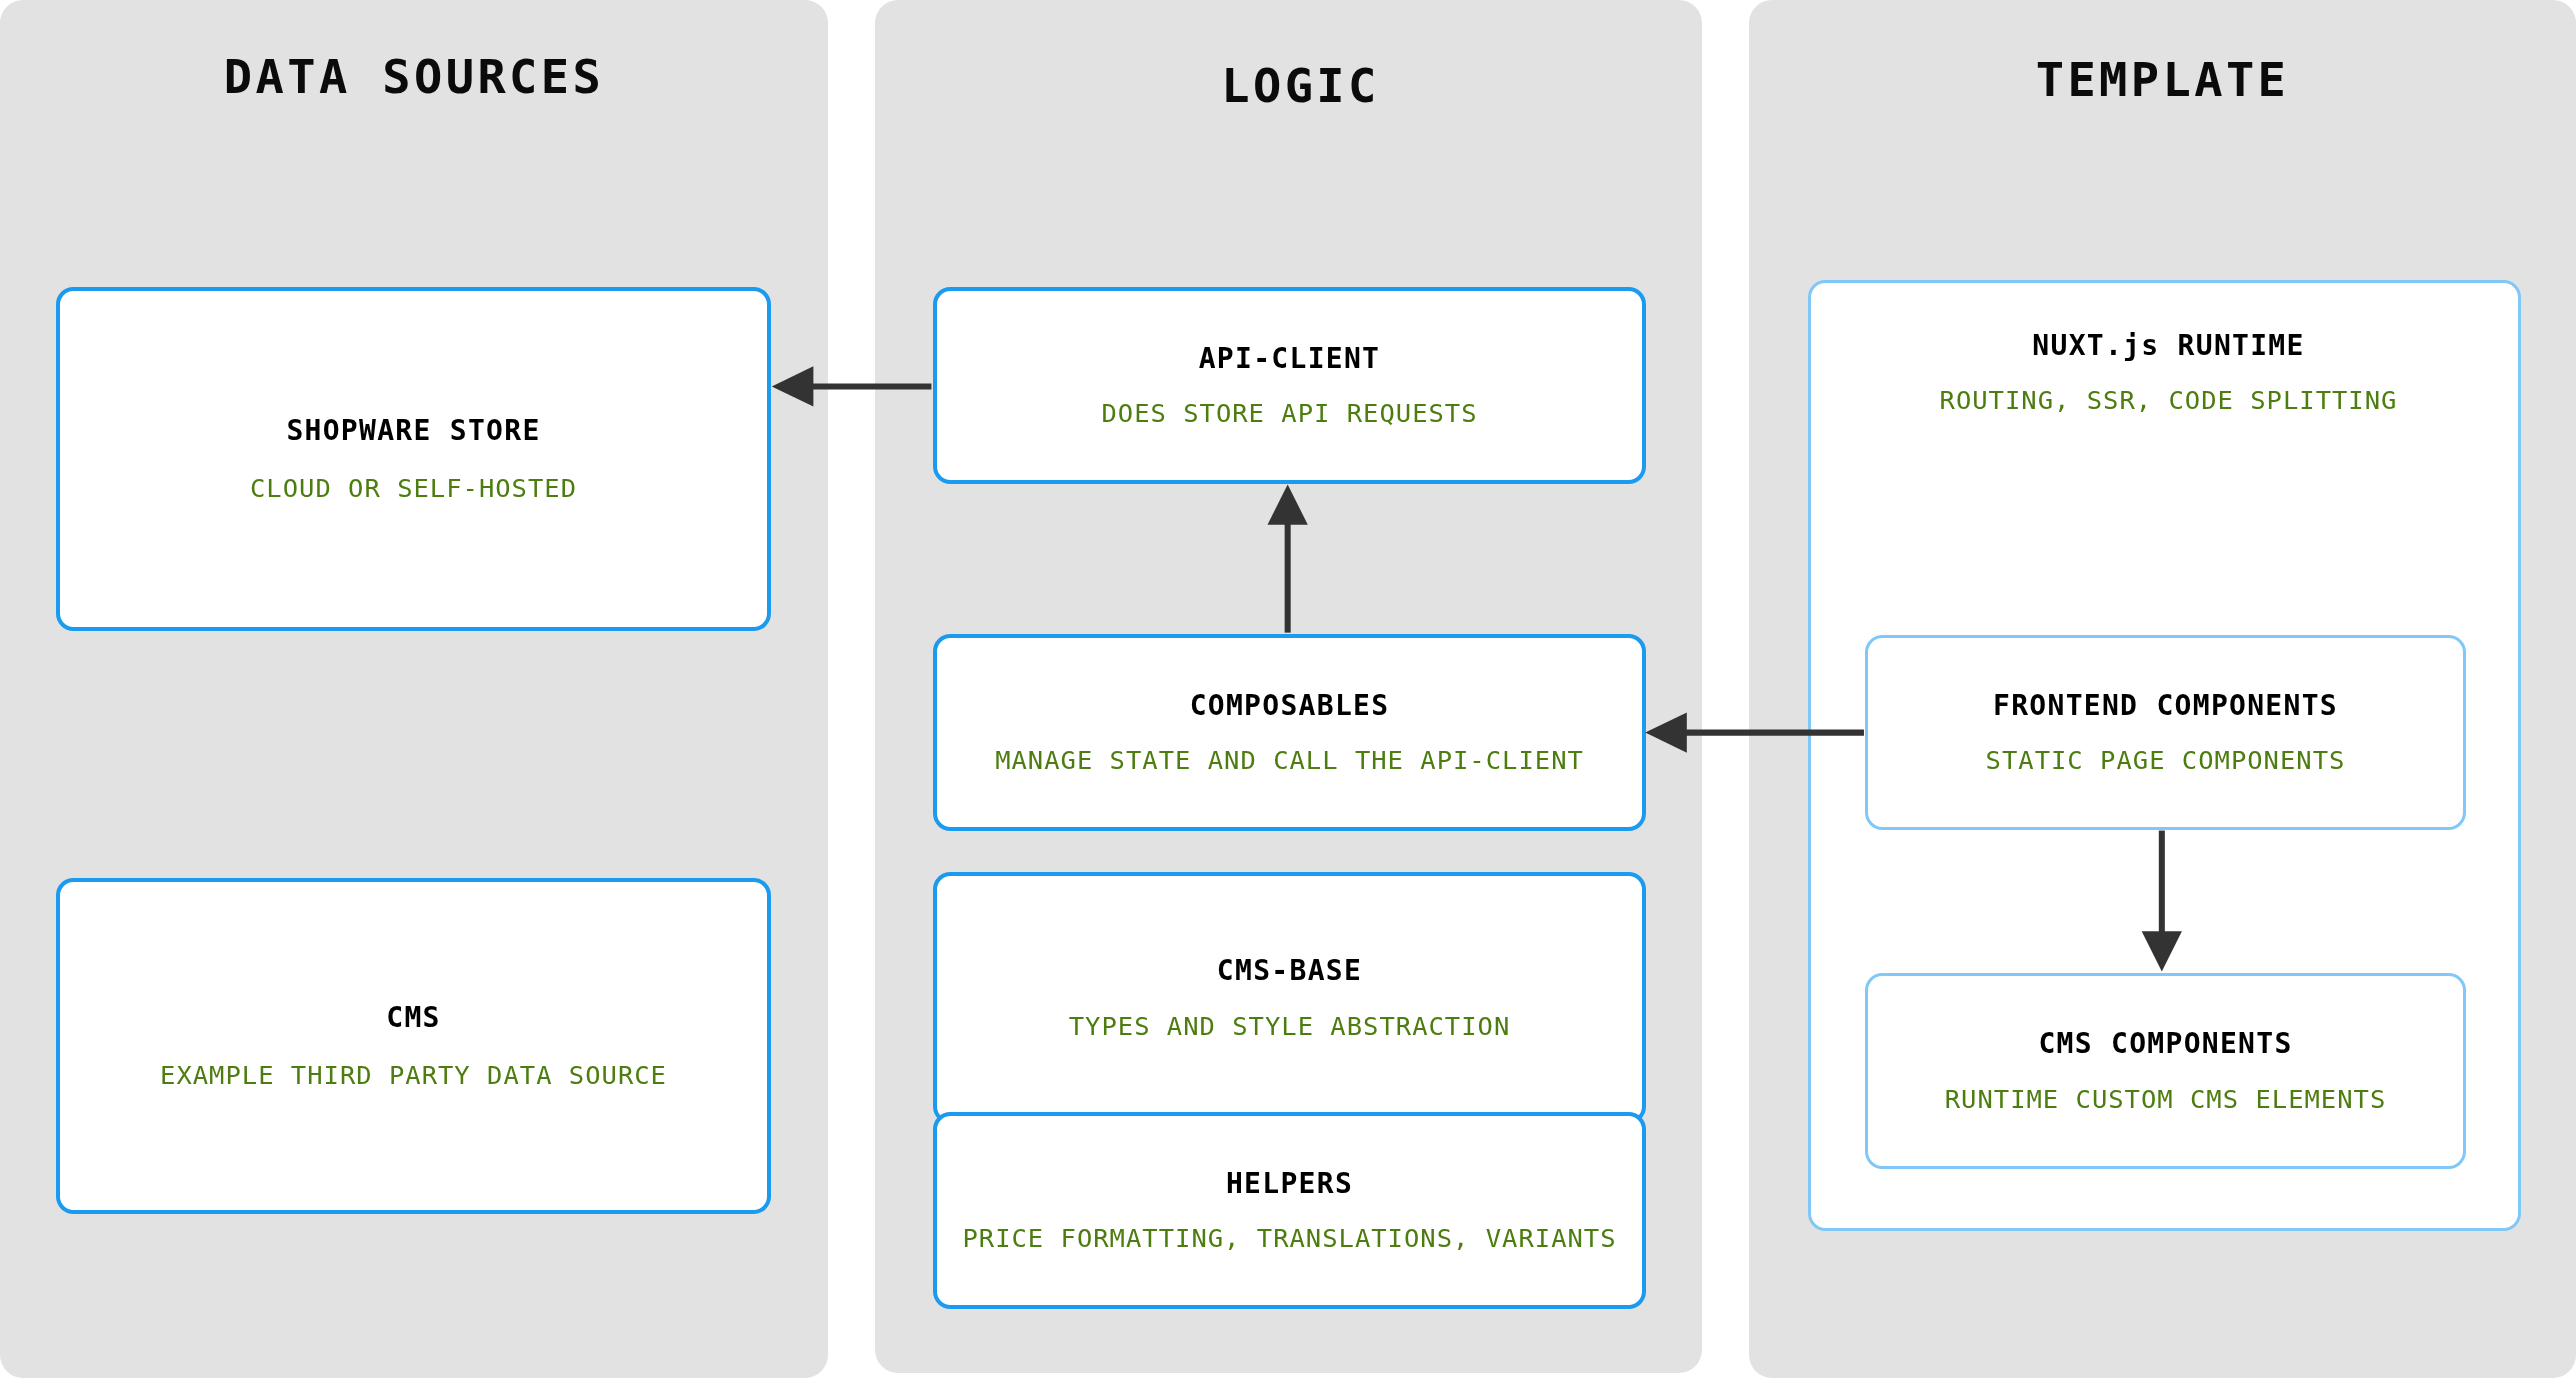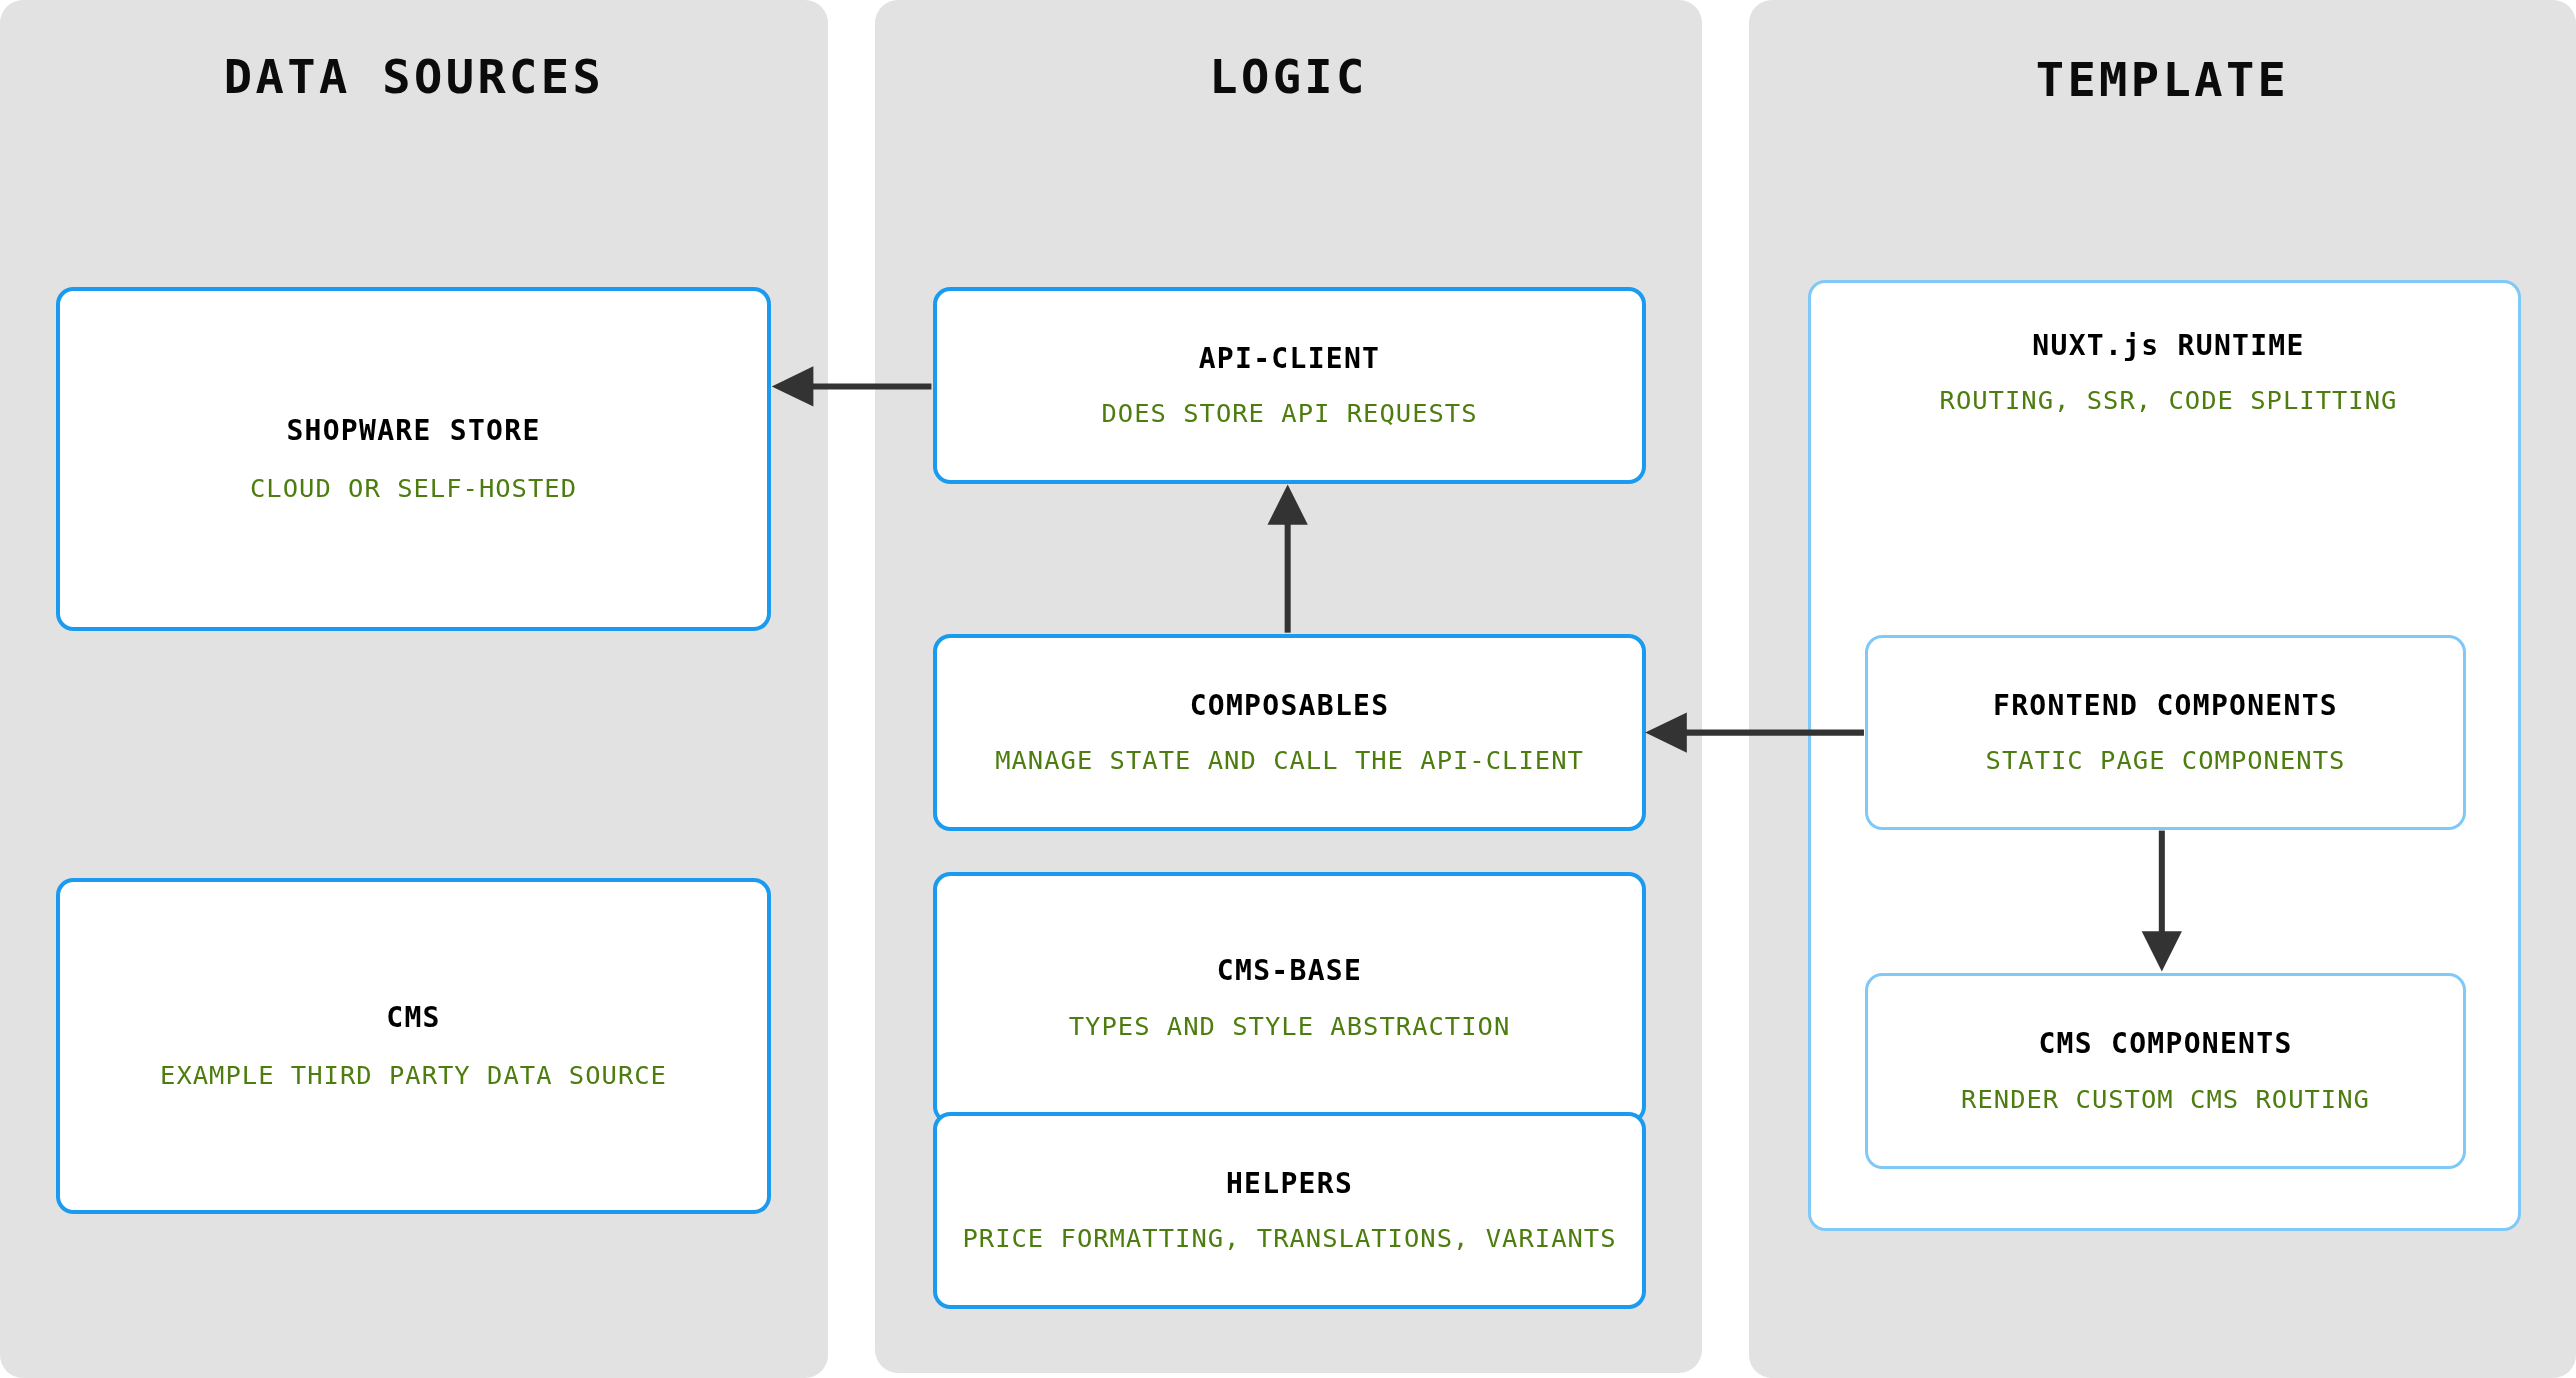--- a/index.html
+++ b/index.html
@@ -106,21 +106,21 @@
     <div class="node-title" style="margin-bottom:29.5px;">SHOPWARE STORE</div>
     <div class="node-sub">CLOUD OR SELF-HOSTED</div>
   </div>
 
   <div class="node" style="left:56px; top:878px; width:715px; height:336px;">
     <div class="node-title" style="margin-bottom:29.5px;">CMS</div>
     <div class="node-sub">EXAMPLE THIRD PARTY DATA SOURCE</div>
   </div>
 
   <div class="panel" style="left:875px; top:0px; width:827px; height:1373px;">
-    <div class="panel-title" style="top:49px;">LOGIC</div>
+    <div class="panel-title" style="top:58px;padding-left:12px;">LOGIC</div>
   </div>
 
   <div class="node" style="left:933px; top:287px; width:713px; height:197px;">
     <div class="node-title" style="margin-bottom:27px;">API-CLIENT</div>
     <div class="node-sub">DOES STORE API REQUESTS</div>
   </div>
 
   <div class="node" style="left:933px; top:634px; width:713px; height:197px;">
     <div class="node-title" style="margin-bottom:27px;">COMPOSABLES</div>
     <div class="node-sub">MANAGE STATE AND CALL THE API-CLIENT</div>
@@ -145,21 +145,21 @@
     <div class="node-sub">ROUTING, SSR, CODE SPLITTING</div>
   </div>
 
   <div class="node child" style="left:1865px; top:635px; width:601px; height:195px;">
     <div class="node-title" style="margin-bottom:27px;">FRONTEND COMPONENTS</div>
     <div class="node-sub">STATIC PAGE COMPONENTS</div>
   </div>
 
   <div class="node child" style="left:1865px; top:973px; width:601px; height:196px;">
     <div class="node-title" style="margin-bottom:27px;">CMS COMPONENTS</div>
-    <div class="node-sub">RENDER CUSTOM CMS ROUTING</div>
+    <div class="node-sub">RUNTIME CUSTOM CMS ELEMENTS</div>
   </div>
 
   <svg id="arrows" viewBox="0 0 3839 2054" xmlns="http://www.w3.org/2000/svg">
 
     <g>
       <line x1="1388" y1="576" x2="1200" y2="576" stroke="#333333" stroke-width="9"></line>
       <polygon points="1150,576 1212,546 1212,606" fill="#333333"></polygon>
     </g>
 
     <g>

